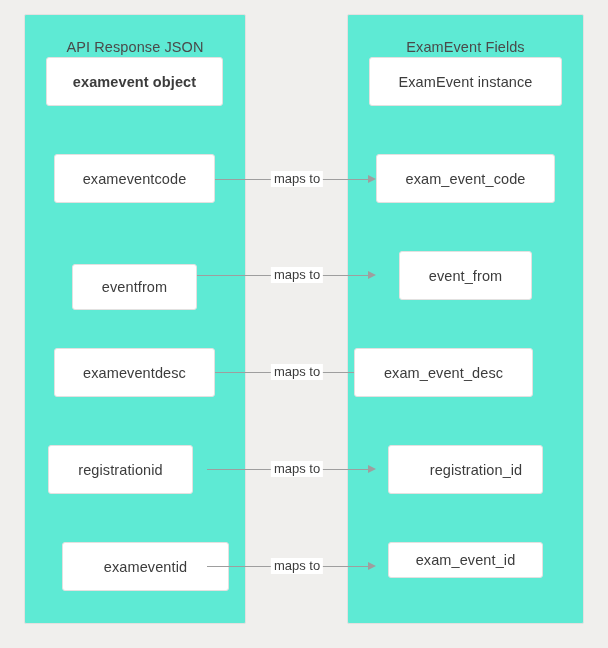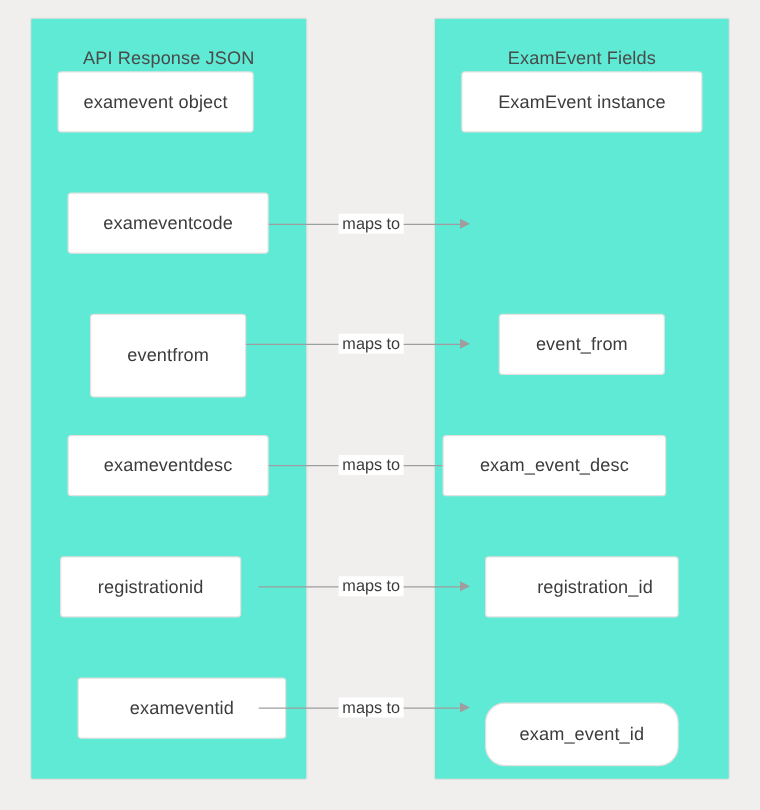--- a/index.html
+++ b/index.html
@@ -86,30 +86,31 @@
 <div class="canvas">
 
   <div class="panel panel-left">
     <div class="panel-title">API Response JSON</div>
   </div>
 
   <div class="panel panel-right">
     <div class="panel-title">ExamEvent Fields</div>
   </div>
 
-  <div class="node" style="left:46px; top:57px; width:157px; height:49px;">examevent object</div>
+  <div class="node" style="left:46px; top:57px; width:177px; height:49px;font-weight:bold;">examevent object</div>
 
   <div class="node" style="left:369px; top:57px; width:193px; height:49px;">ExamEvent instance</div>
 
   <div class="node" style="left:54px; top:154px; width:161px; height:49px;">exameventcode</div>
   <div class="connector" style="left:215px; top:179px; width:157px;"></div>
   <div class="arrowhead" style="left:368px; top:174.5px;"></div>
   <div class="maps-label" style="left:297px; top:179px;">maps to</div>
+  <div class="node" style="left:376px; top:154px; width:179px; height:49px;">exam_event_code</div>
 
-  <div class="node" style="left:72px; top:251px; width:125px; height:67px;">eventfrom</div>
+  <div class="node" style="left:72px; top:264px; width:125px; height:46px;">eventfrom</div>
   <div class="connector" style="left:197px; top:275px; width:175px;"></div>
   <div class="arrowhead" style="left:368px; top:270.5px;"></div>
   <div class="maps-label" style="left:297px; top:275px;">maps to</div>
   <div class="node" style="left:399px; top:251px; width:133px; height:49px;">event_from</div>
 
   <div class="node" style="left:54px; top:348px; width:161px; height:49px;">exameventdesc</div>
   <div class="connector" style="left:215px; top:372px; width:157px;"></div>
   <div class="arrowhead" style="left:368px; top:367.5px;"></div>
   <div class="maps-label" style="left:297px; top:372px;">maps to</div>
   <div class="node" style="left:354px; top:348px; width:179px; height:49px;">exam_event_desc</div>
@@ -117,15 +118,15 @@
   <div class="node" style="left:48px; top:445px; width:145px; height:49px;">registrationid</div>
   <div class="connector" style="left:207px; top:469px; width:165px;"></div>
   <div class="arrowhead" style="left:368px; top:464.5px;"></div>
   <div class="maps-label" style="left:297px; top:469px;">maps to</div>
   <div class="node" style="left:388px; top:445px; width:155px; height:49px;padding-left:21px;">registration_id</div>
 
   <div class="node" style="left:62px; top:542px; width:167px; height:49px;text-align:center;">exameventid</div>
   <div class="connector" style="left:207px; top:566px; width:165px;"></div>
   <div class="arrowhead" style="left:368px; top:561.5px;"></div>
   <div class="maps-label" style="left:297px; top:566px;">maps to</div>
-  <div class="node" style="left:388px; top:562px; width:155px; height:51px;border-radius:16px;">exam_event_id</div>
+  <div class="node" style="left:388px; top:542px; width:155px; height:36px;">exam_event_id</div>
 
 </div>
 
 </body></html>

